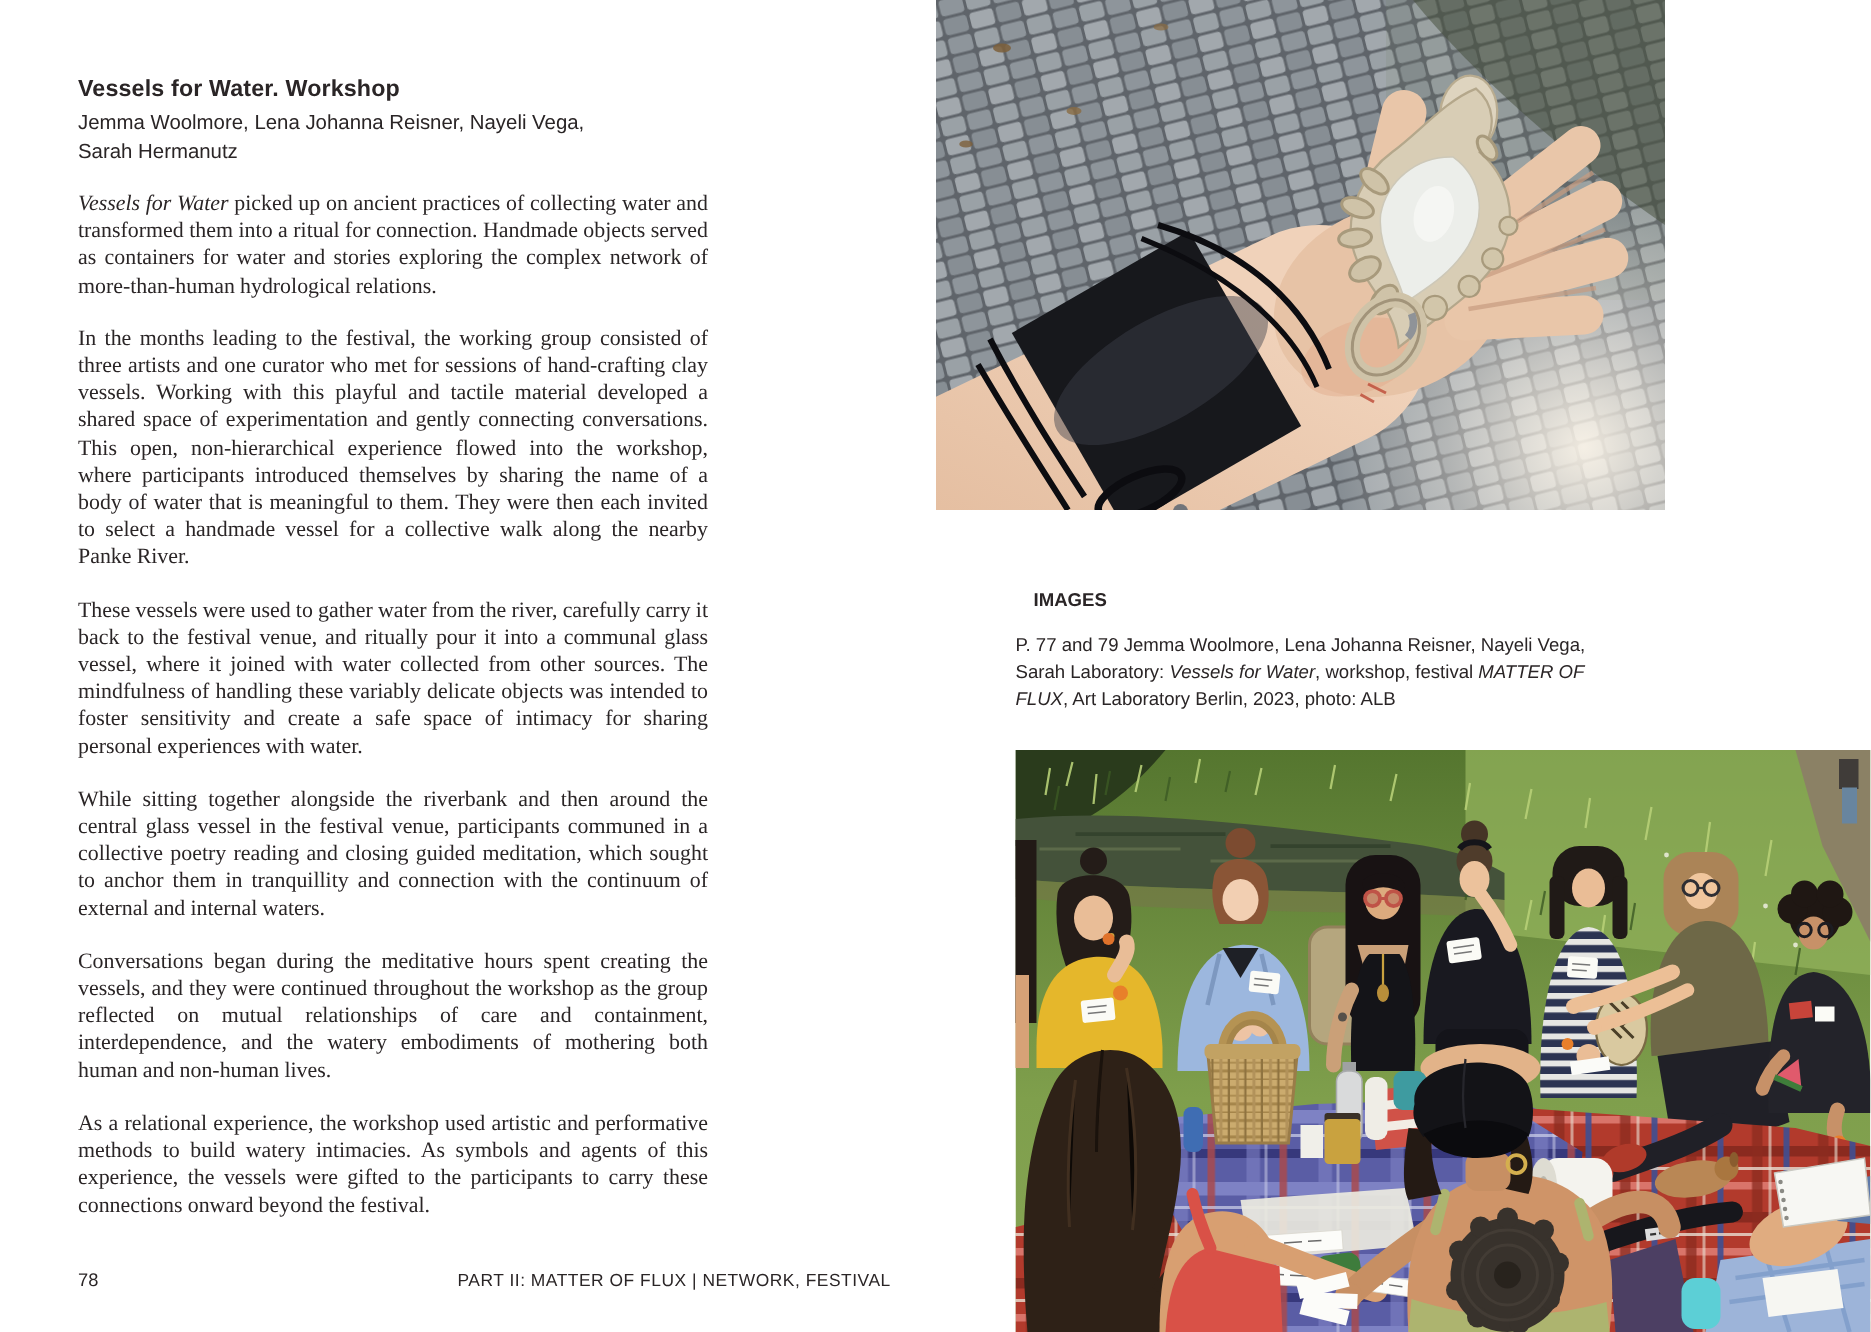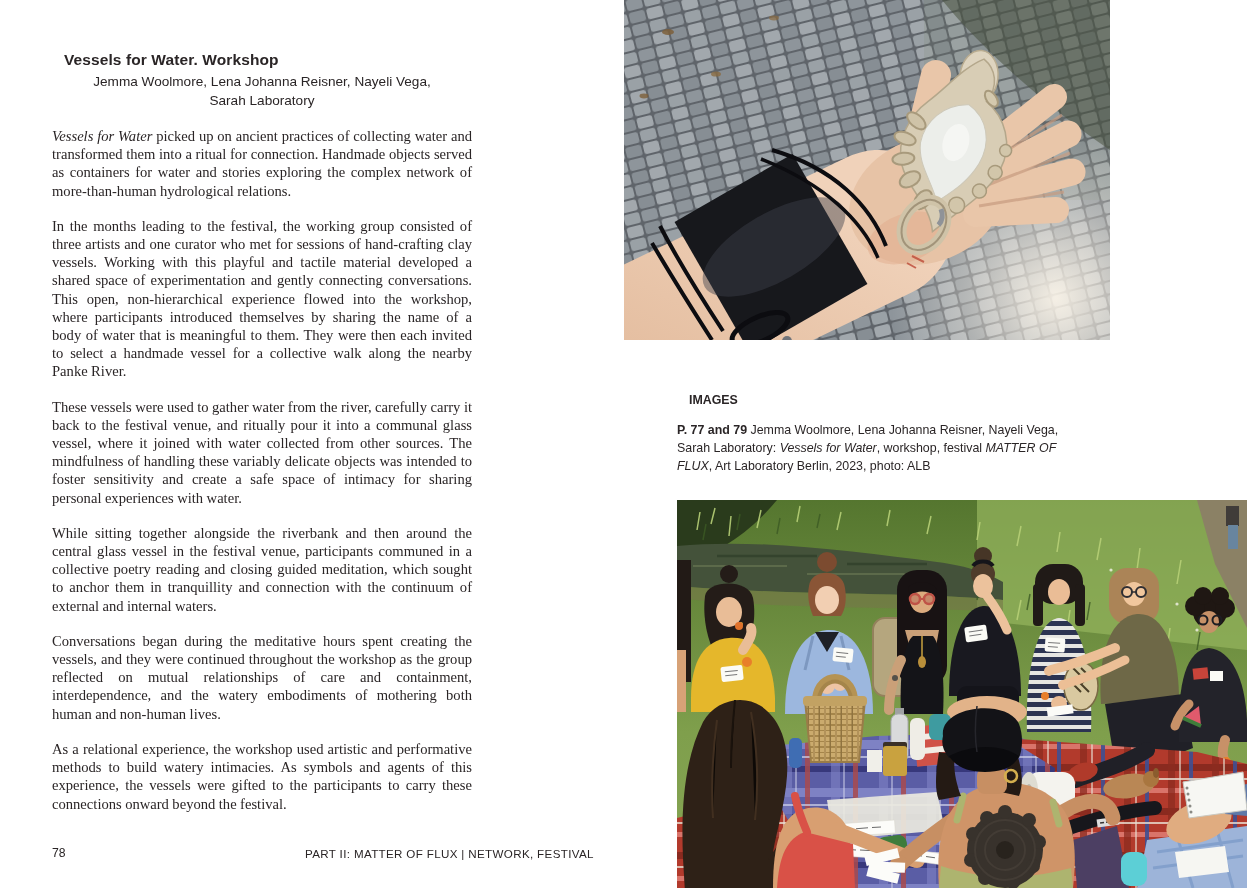--- a/index.html
+++ b/index.html
@@ -5,53 +5,53 @@
 <style>
   html,body{margin:0;padding:0;}
   body{
     width:1247px;height:888px;position:relative;overflow:hidden;
     background:#ffffff;color:#2a2526;
     font-family:"Liberation Sans",sans-serif;
   }
   .text-column{position:absolute;left:52px;top:50px;width:420px;}
   .article-title{
     font-family:"Liberation Sans",sans-serif;font-weight:bold;
-    font-size:15.5px;line-height:20px;margin:0 0 3px 12px;letter-spacing:.1px;
+    font-size:15.5px;line-height:20px;margin:0 0 3px 0;letter-spacing:.1px;
   }
-  .authors{font-size:13.6px;line-height:18.5px;margin:0 0 17px 0;text-align:center;}
+  .authors{font-size:13.6px;line-height:18.5px;margin:0 0 17px 0;}
   .body-par{
     font-family:"Liberation Serif",serif;font-size:14.6px;line-height:18.2px;
     text-align:justify;margin:2px 0 17px 0;
     hyphens:auto;-webkit-hyphens:auto;word-spacing:-0.2px;
   }
   .body-par em{font-style:italic;}
   .caption-block{position:absolute;left:677px;top:379px;width:412px;}
   .caption-heading{font-size:12.4px;font-weight:bold;line-height:18px;margin:12px;}
   .caption-text{font-size:12.4px;line-height:18px;margin:2px 0 0 0;}
-  .caption-text strong{font-weight:bold;}
+  .caption-text strong{font-weight:normal;}
   .caption-text em{font-style:italic;}
   .photo{position:absolute;display:block;margin:0;padding:0;}
   .photo-top{left:624px;top:0;width:486px;height:340px;}
   .photo-bottom{left:677px;top:500px;width:570px;height:388px;}
   .photo svg{display:block;}
   .page-number{position:absolute;left:52px;top:846px;font-size:12.2px;}
   .running-title{
     position:absolute;left:305px;top:847px;font-size:11.6px;letter-spacing:.35px;
   }
 </style>
 </head>
 <body>
 
 <main>
 
   <section class="text-column">
     <h1 class="article-title">Vessels for Water. Workshop</h1>
     <p class="authors">
       <span>Jemma Woolmore, Lena Johanna Reisner, Nayeli Vega,</span><br>
-      <span>Sarah Laboratory</span>
+      <span>Sarah Hermanutz</span>
     </p>
     <p class="body-par"><em>Vessels for Water</em><span> picked up on ancient practices of collecting water and transformed them into a ritual for connection. Handmade objects served as containers for water and stories exploring the complex network of more-than-human hydrological relations.</span></p>
     <p class="body-par">In the months leading to the festival, the working group consisted of three artists and one curator who met for sessions of hand-crafting clay vessels. Working with this playful and tactile material developed a shared space of experimentation and gently connecting conversations. This open, non-hierarchical experience flowed into the workshop, where participants introduced themselves by sharing the name of a body of water that is meaningful to them. They were then each invited to select a handmade vessel for a collective walk along the nearby Panke River.</p>
     <p class="body-par">These vessels were used to gather water from the river, carefully carry it back to the festival venue, and ritually pour it into a communal glass vessel, where it joined with water collected from other sources. The mindfulness of handling these variably delicate objects was intended to foster sensitivity and create a safe space of intimacy for sharing personal experiences with water.</p>
     <p class="body-par">While sitting together alongside the riverbank and then around the central glass vessel in the festival venue, participants communed in a collective poetry reading and closing guided meditation, which sought to anchor them in tranquillity and connection with the continuum of external and internal waters.</p>
     <p class="body-par">Conversations began during the meditative hours spent creating the vessels, and they were continued throughout the workshop as the group reflected on mutual relationships of care and containment, interdependence, and the watery embodiments of mothering both human and non-human lives.</p>
     <p class="body-par">As a relational experience, the workshop used artistic and performative methods to build watery intimacies. As symbols and agents of this experience, the vessels were gifted to the participants to carry these connections onward beyond the festival.</p>
   </section>
 
   <figure class="photo photo-top" role="img" aria-label="Open hand wearing a wide black leather cuff holding a handmade cream clay vessel with coiled rim, over grey cobblestone pavement">

